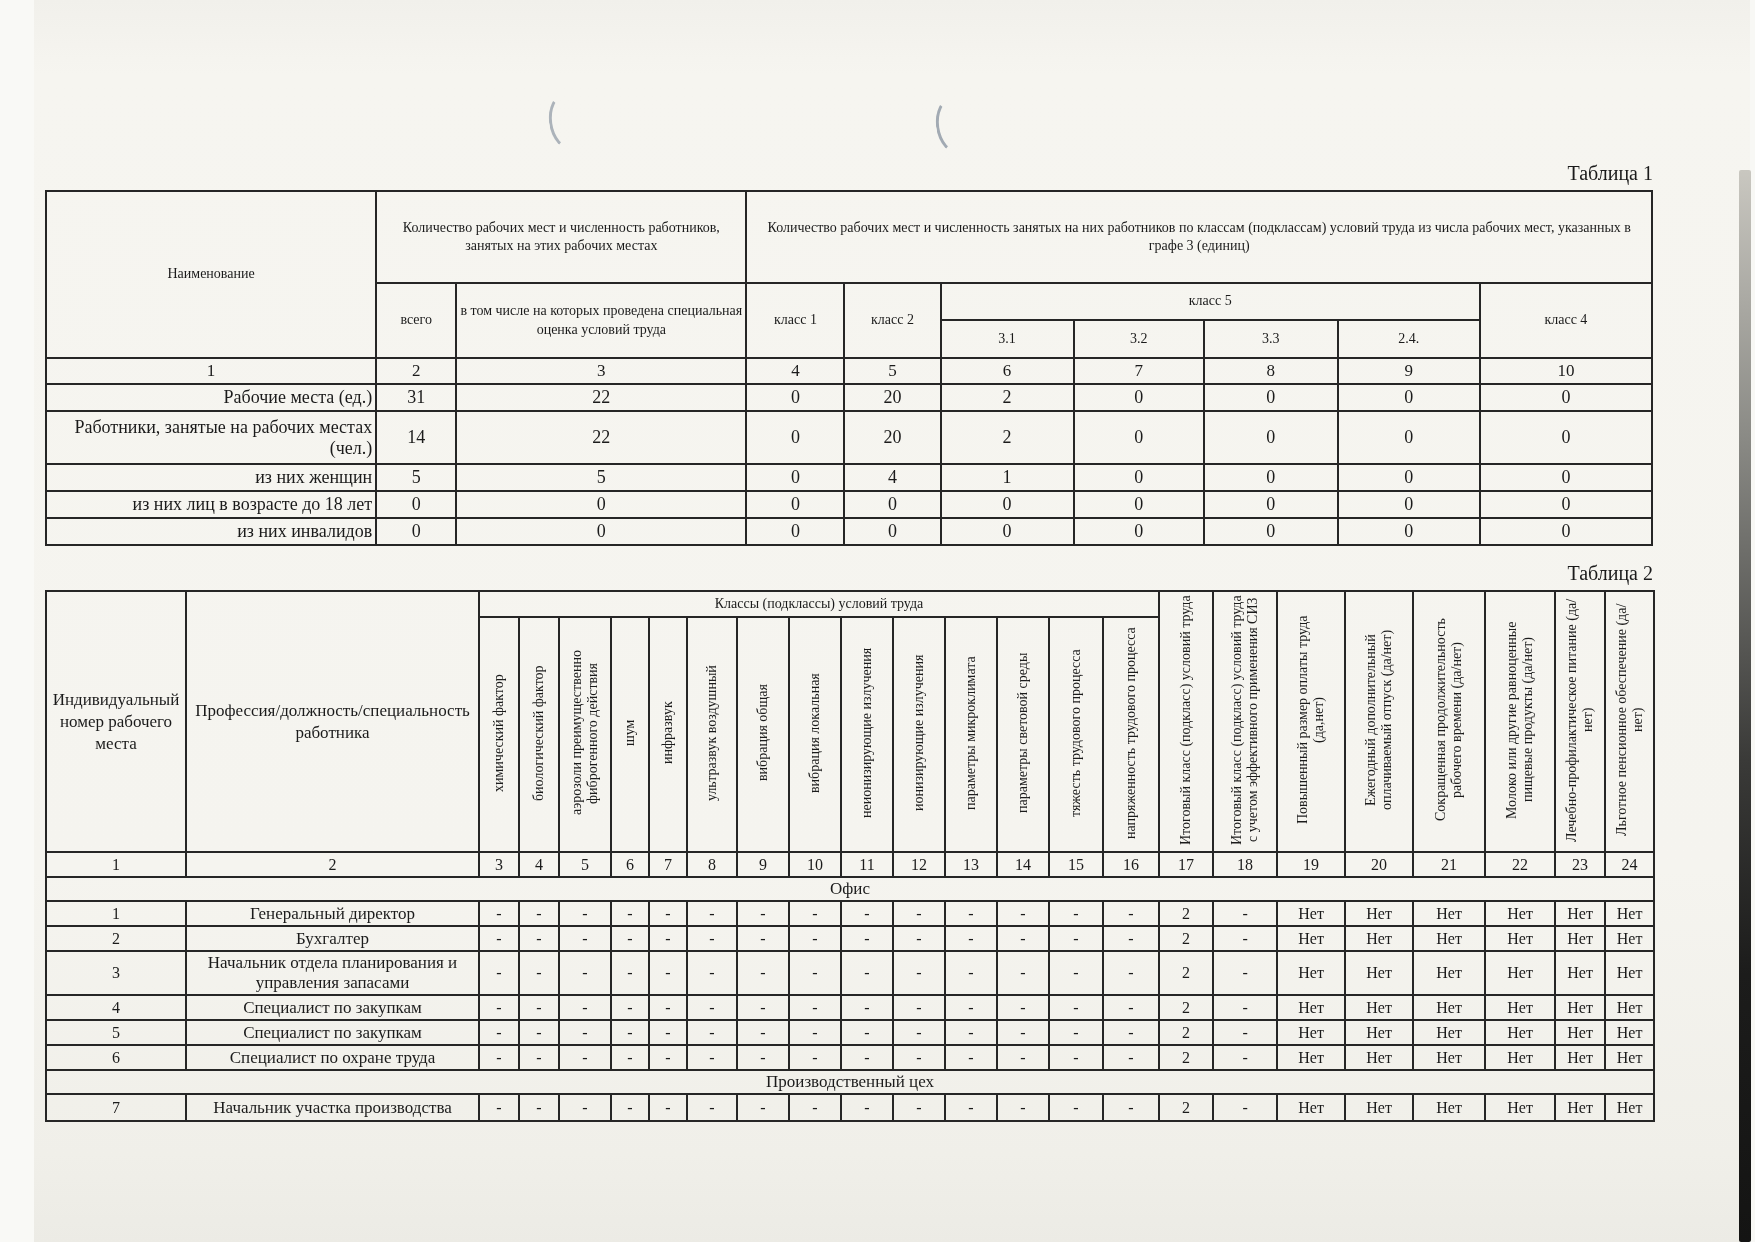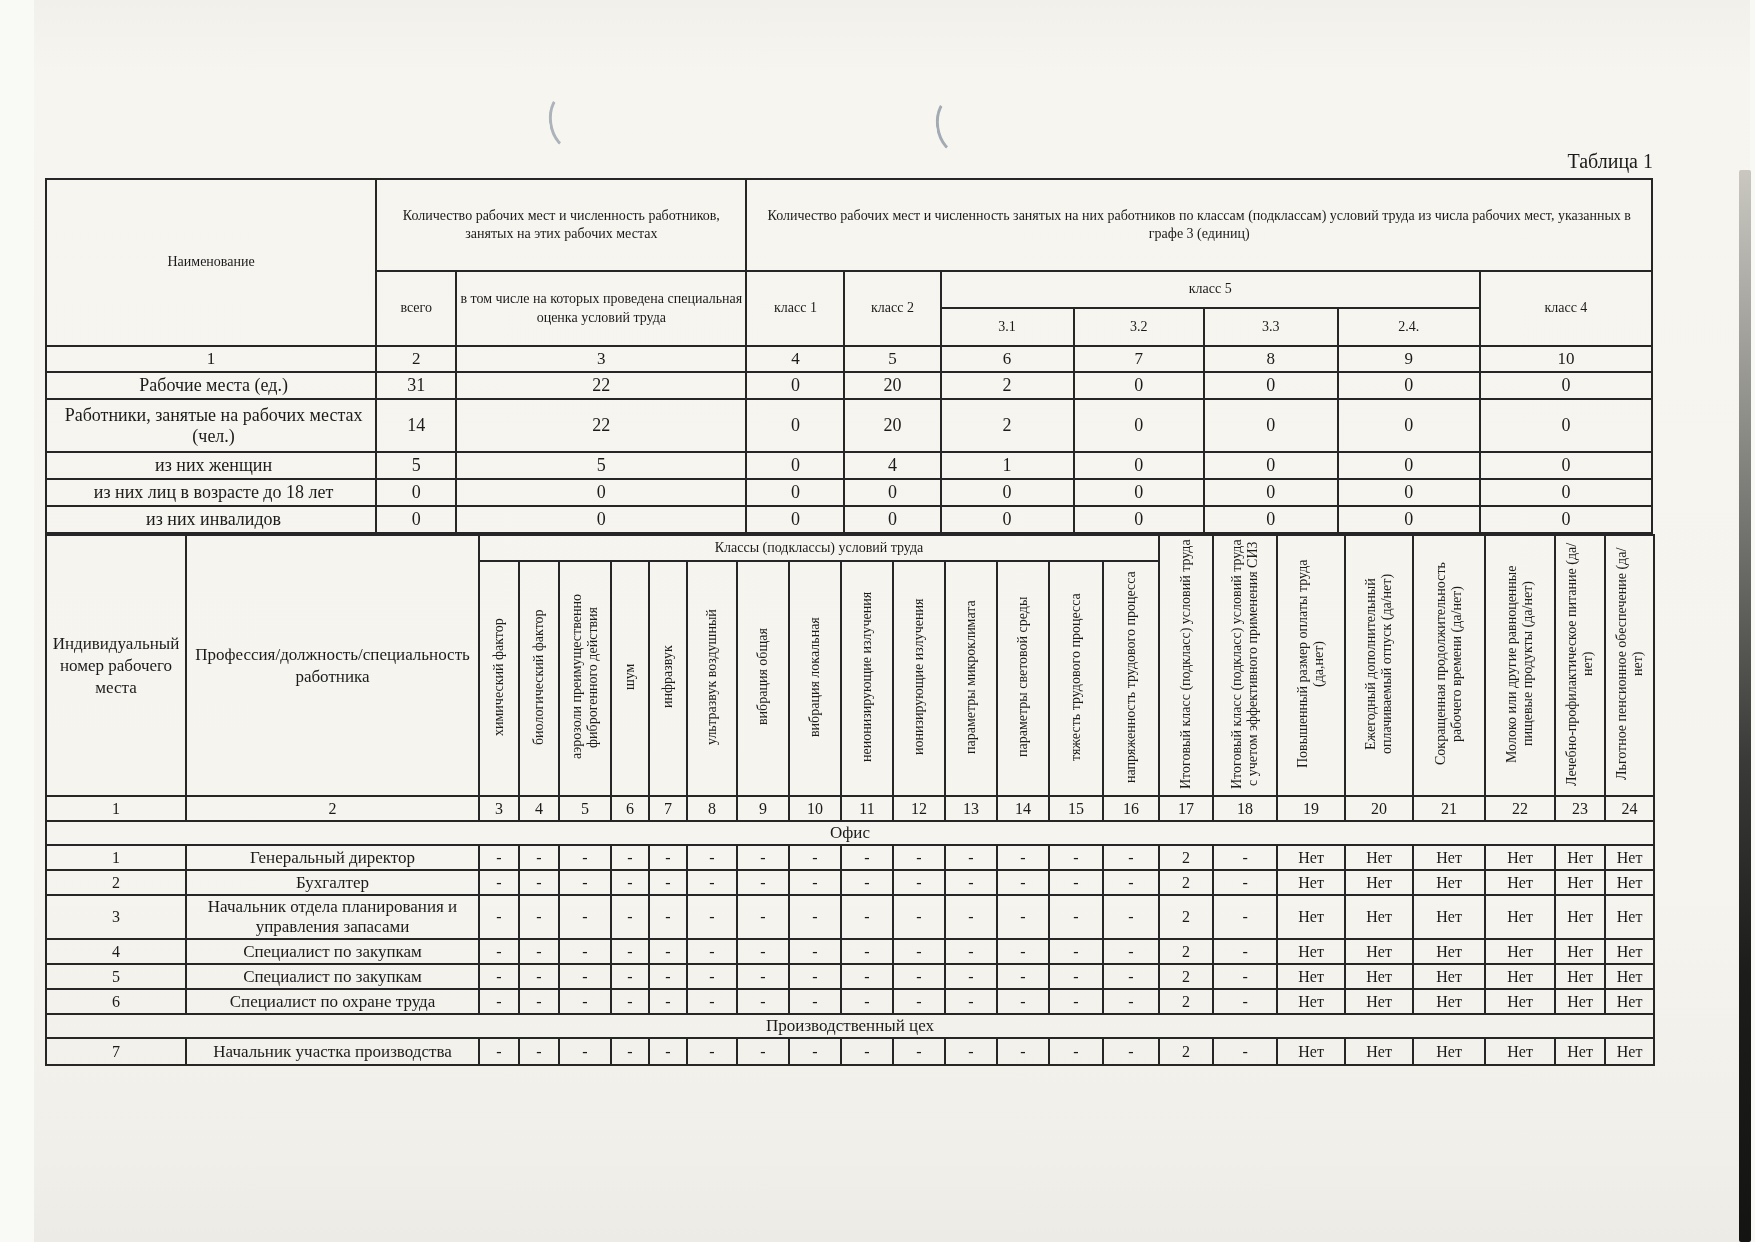--- a/index.html
+++ b/index.html
@@ -15,35 +15,35 @@
         border-radius:2px;}
   .edge-highlight{position:absolute;right:0;top:0;width:5px;height:1242px;background:#f8f8f5;}
   .arc{position:absolute;width:34px;height:52px;border:3px solid transparent;
        border-left-color:#9aa3ad;border-radius:50%;transform:rotate(-8deg);opacity:.8;}
   .arc-1{left:549px;top:92px;}
   .arc-2{left:936px;top:96px;border-left-color:#8e98a4;}
 
   .title{width:1520px;text-align:center;font-weight:bold;font-size:21px;letter-spacing:.2px;}
   .org-line{margin-top:32px;font-size:21px;}
   .org-name{border-bottom:2px solid #222;padding-right:28px;}
-  .tcaption{width:1608px;text-align:right;font-size:20px;padding-right:8px;margin-top:2px;margin-bottom:5px;}
+  .tcaption{width:1608px;text-align:right;font-size:20px;padding-right:8px;margin-top:14px;margin-bottom:5px;}
   .tcaption.c2{margin-top:16px;}
 
   table{border-collapse:collapse;table-layout:fixed;width:1608px;background:transparent;}
   th,td{border:2px solid #262626;box-sizing:border-box;vertical-align:middle;
         text-align:center;padding:1px 3px;font-weight:normal;overflow:hidden;}
 
   
   .t1 th{font-size:14px;line-height:1.32;}
   .t1 .h-row1 th{height:92px;}
   .t1 .h-row2 th{height:37px;}
   .t1 .h-row3 th{height:38px;}
   .t1 .nums th{height:26px;font-size:17px;}
   .t1 td{height:27px;font-size:18px;}
-  .t1 td.t1-label{text-align:center;padding-left:8px;}
+  .t1 td.t1-label{text-align:right;padding-left:8px;}
   .t1 tr.tall2 td{height:53px;}
 
   
   .t2 th{font-size:14px;line-height:1.15;}
   .t2 .th-wide{font-size:17px;line-height:1.3;}
   .t2 .th-group{height:26px;font-size:14px;}
   .t2 tr.factors-row th{height:235px;}
   .t2 .nums th{height:25px;font-size:16px;}
   .t2 td{height:25px;font-size:16px;}
   .t2 td.prof{font-size:17px;}
@@ -172,20 +172,21 @@
           <td>0</td>
           <td>0</td>
           <td>0</td>
           <td>0</td>
           <td>0</td>
           <td>0</td>
         </tr>
       </tbody>
   </table>
 
+  <div class="tcaption c2">Таблица 2</div>
 
   <table class="t2">
     <colgroup id="t2-cols">
         <col style="width: 140px;">
         <col style="width: 293px;">
         <col style="width: 40px;">
         <col style="width: 40px;">
         <col style="width: 52px;">
         <col style="width: 38px;">
         <col style="width: 38px;">

